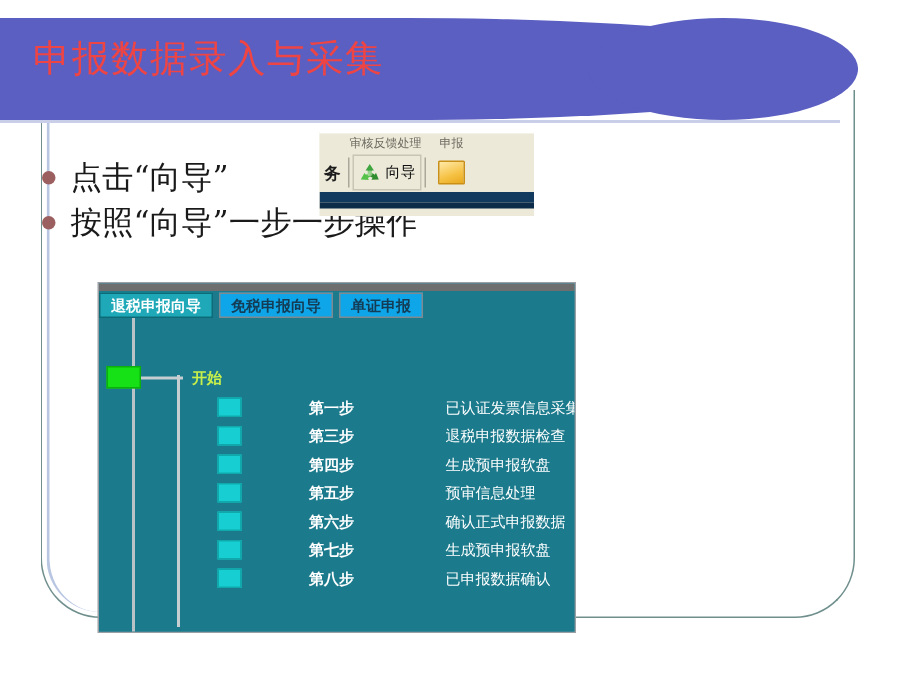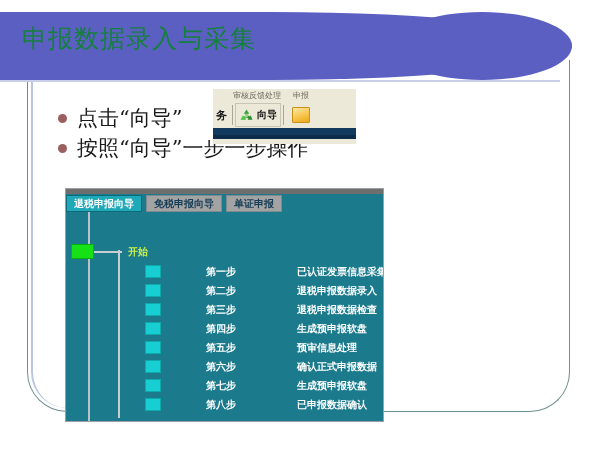--- a/index.html
+++ b/index.html
@@ -75,30 +75,30 @@
     width: 560px;
     height: 2px;
     background: #c9cfe8;
   }
   .title-text {
     position: absolute;
     left: 22px;
     top: 24px;
     font-size: 25px;
     line-height: 30px;
-    color: #15803d;
+    color: #ef4444;
     letter-spacing: 1px;
     white-space: nowrap;
     font-family: "DejaVu Serif", "Liberation Serif", serif;
   }
 
   
   .bullets {
     position: absolute;
-    left: 58px;
+    left: 28px;
     top: 104px;
     width: 340px;
   }
   .bullet-row {
     display: flex;
     align-items: center;
     height: 28px;
     margin-bottom: 2px;
   }
   .bullet-dot {
@@ -174,21 +174,21 @@
   .recycle-icon {
     width: 15px;
     height: 15px;
     position: relative;
     flex: 0 0 auto;
   }
   .recycle-icon svg { display: block; }
   .tb-btn-label {
     font-size: 10px;
     color: #101010;
-    font-weight: bold;
+    font-weight: normal;
     white-space: nowrap;
   }
   .folder-icon {
     width: 16px;
     height: 14px;
     background: linear-gradient(160deg, #ffe9a8 0%, #f6c244 60%, #e8a81f 100%);
     border: 1px solid #c98f16;
     border-radius: 1px;
     margin-left: 6px;
     flex: 0 0 auto;
@@ -227,21 +227,21 @@
   }
   .wiz-tab {
     display: flex;
     align-items: center;
     justify-content: center;
     font-size: 10px;
     font-weight: bold;
     color: #143c55;
     padding: 0 7px;
     margin-right: 4px;
-    background: #a3a3a3;
+    background: #0ea5e9;
     border: 1px solid #7e8a90;
     white-space: nowrap;
     font-family: "DejaVu Sans", "Liberation Sans", sans-serif;
   }
   .wiz-tab.active {
     background: #1fa9b8;
     color: #ffffff;
     border-color: #0d6b78;
   }
   .wiz-tab.clipped {
@@ -321,21 +321,21 @@
     font-size: 10px;
     font-weight: bold;
     color: #ffffff;
     width: 58px;
     margin-left: 12px;
     white-space: nowrap;
     flex: 0 0 auto;
   }
   .wiz-step-name {
     font-size: 10px;
-    font-weight: bold;
+    font-weight: normal;
     color: #ffffff;
     white-space: nowrap;
   }
 </style>
 </head>
 <body>
 
 <div id="slide">
 
   <div class="frame"></div>
@@ -406,26 +406,20 @@
       <div class="wiz-steps">
         <div class="wiz-step">
           <span class="wiz-step-connector"></span>
           <span class="wiz-step-box"></span>
           <span class="wiz-step-no">第一步</span>
           <span class="wiz-step-name">已认证发票信息采集</span>
         </div>
         <div class="wiz-step">
           <span class="wiz-step-connector"></span>
           <span class="wiz-step-box"></span>
-          <span class="wiz-step-no">第二步</span>
-          <span class="wiz-step-name">退税申报数据录入</span>
-        </div>
-        <div class="wiz-step">
-          <span class="wiz-step-connector"></span>
-          <span class="wiz-step-box"></span>
           <span class="wiz-step-no">第三步</span>
           <span class="wiz-step-name">退税申报数据检查</span>
         </div>
         <div class="wiz-step">
           <span class="wiz-step-connector"></span>
           <span class="wiz-step-box"></span>
           <span class="wiz-step-no">第四步</span>
           <span class="wiz-step-name">生成预申报软盘</span>
         </div>
         <div class="wiz-step">

